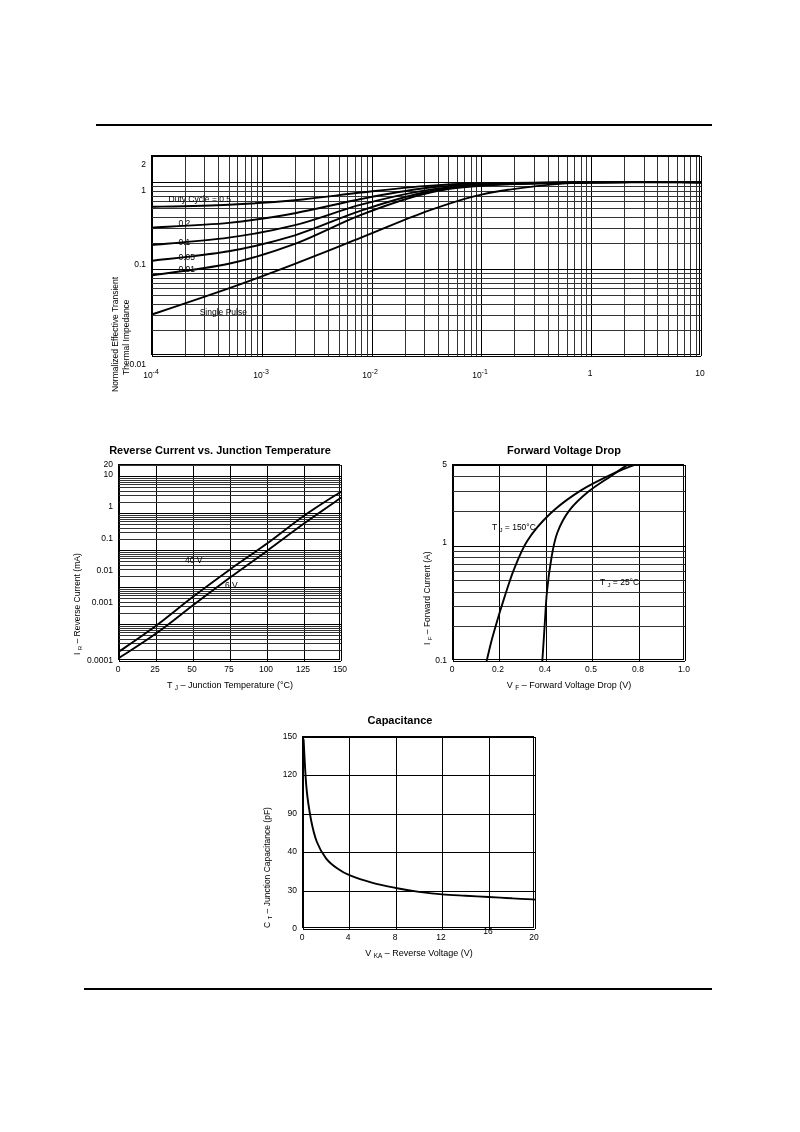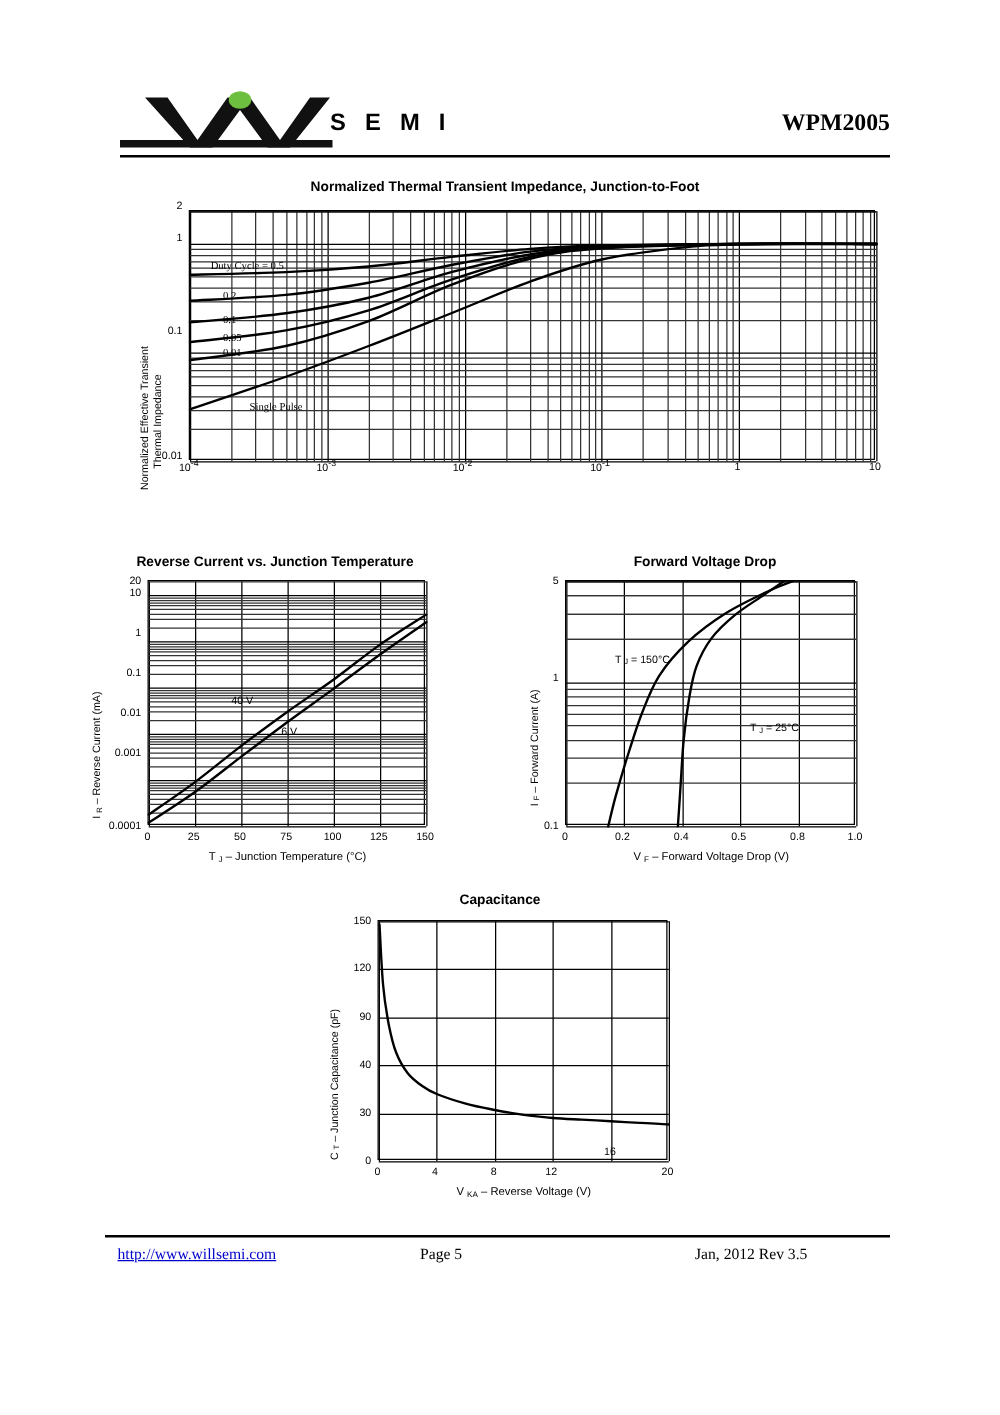--- a/index.html
+++ b/index.html
@@ -41,40 +41,28 @@
   .axis-title-y{position:absolute;font-size:8.5px;white-space:nowrap;transform-origin:0 0;transform:rotate(-90deg);}
   .curve-label{position:absolute;font-size:8.5px;white-space:nowrap;}
   svg.curves{position:absolute;left:0;top:0;overflow:visible;}
   .sub{font-size:0.72em;vertical-align:-0.25em;}
 </style>
 </head>
 <body>
 
 <div class="page">
 
-  <div class="header">
-    <div class="logo-wrap">
-      <svg class="logo-svg" width="290" height="48" viewBox="0 0 290 48">
-        <path d="M2 6 L38 6 L62 40 L86 6 L104 6 L128 40 L152 6 L168 6 L136 46 L118 46 L96 16 L74 46 L56 46 L20 6 Z" fill="#111"></path>
-        <ellipse cx="96" cy="8" rx="9" ry="7" fill="#6cbf3f"></ellipse>
-        <rect x="0" y="40" width="170" height="6" fill="#111"></rect>
-      </svg>
-      <div class="logo-text">S E M I</div>
-    </div>
-    <div class="part-no">WPM2005</div>
-  </div>
   <div class="header-rule"></div>
 
   <div class="chart" style="left:96px;top:140px;width:616px;height:270px;">
-    <div class="chart-title" style="top:4px;left:0;">Normalized Thermal Transient Impedance, Junction-to-Foot</div>
 
     <div class="axis-title-y" style="left:14px;top:252px;">Normalized Effective Transient</div>
     <div class="axis-title-y" style="left:25px;top:235px;">Thermal Impedance</div>
 
-    <div class="plot" id="plot-thermal" style="left:55px;top:28px;width:549px;height:200px;font-family:Liberation Serif, serif;">
+    <div class="plot" id="plot-thermal" style="left:55px;top:15px;width:549px;height:200px;">
         <div class="gl v" style="left: 0px; top: 0px; height: 200px; background: rgb(0, 0, 0);"></div>
         <div class="gl v minor" style="left: 33px; top: 0px; height: 200px; background: rgb(51, 51, 51);"></div>
         <div class="gl v minor" style="left: 52px; top: 0px; height: 200px; background: rgb(51, 51, 51);"></div>
         <div class="gl v minor" style="left: 66px; top: 0px; height: 200px; background: rgb(51, 51, 51);"></div>
         <div class="gl v minor" style="left: 77px; top: 0px; height: 200px; background: rgb(51, 51, 51);"></div>
         <div class="gl v minor" style="left: 85px; top: 0px; height: 200px; background: rgb(51, 51, 51);"></div>
         <div class="gl v minor" style="left: 93px; top: 0px; height: 200px; background: rgb(51, 51, 51);"></div>
         <div class="gl v minor" style="left: 99px; top: 0px; height: 200px; background: rgb(51, 51, 51);"></div>
         <div class="gl v minor" style="left: 105px; top: 0px; height: 200px; background: rgb(51, 51, 51);"></div>
         <div class="gl v" style="left: 110px; top: 0px; height: 200px; background: rgb(0, 0, 0);"></div>
@@ -336,35 +324,30 @@
         <div class="gl h" style="top: 0px; left: 0px; width: 232px; background: rgb(0, 0, 0);"></div>
       <svg class="curves" id="svg-cap" width="232" height="192" viewBox="0 0 232 192">
           <path d="M 0.6 2.6 C 1.1 10.7, 2.2 37.8, 3.5 51.2 C 4.7 64.6, 6.4 74.2, 8.1 83.2 C 9.9 92.2, 11.4 98.6, 13.9 105.0 C 16.4 111.4, 19.7 117.1, 23.2 121.6 C 26.7 126.1, 30.9 129.1, 34.8 131.8 C 38.7 134.6, 40.6 135.9, 46.4 138.2 C 52.2 140.6, 61.9 143.8, 69.6 145.9 C 77.3 148.1, 85.1 149.5, 92.8 151.0 C 100.5 152.5, 108.3 153.8, 116.0 154.9 C 123.7 155.9, 131.5 156.8, 139.2 157.4 C 146.9 158.1, 154.7 158.3, 162.4 158.7 C 170.1 159.1, 177.9 159.6, 185.6 160.0 C 193.3 160.4, 201.1 160.9, 208.8 161.3 C 216.5 161.7, 228.1 162.3, 232.0 162.6" fill="none" stroke="#000" stroke-width="1.9" stroke-linecap="round"></path>
         </svg>
     </div>
 
     <div class="tick-x" style="left:62px;top:222px;">0</div>
     <div class="tick-x" style="left:108px;top:222px;">4</div>
     <div class="tick-x" style="left:155px;top:222px;">8</div>
     <div class="tick-x" style="left:201px;top:222px;">12</div>
-    <div class="tick-x" style="left:248px;top:206px;">16</div>
+    <div class="tick-x" style="left:248px;top:216px;">16</div>
     <div class="tick-x" style="left:294px;top:222px;">20</div>
 
     <div class="tick-y" style="left:28px;top:26px;width:29px;">150</div>
     <div class="tick-y" style="left:28px;top:64px;width:29px;">120</div>
     <div class="tick-y" style="left:28px;top:103px;width:29px;">90</div>
     <div class="tick-y" style="left:28px;top:141px;width:29px;">40</div>
     <div class="tick-y" style="left:28px;top:180px;width:29px;">30</div>
     <div class="tick-y" style="left:28px;top:218px;width:29px;">0</div>
 
     <div class="axis-title" style="left:64px;top:238px;width:230px;">
       V <span class="sub">KA</span>  –  Reverse Voltage (V)
     </div>
   </div>
 
   <div class="footer-rule"></div>
-  <div class="footer">
-    <span class="url">http://www.willsemi.com</span>
-    <span class="pg">Page  5</span>
-    <span class="rev">Jan,  2012 Rev 3.5</span>
-  </div>
 
 </div>
 
 </body></html>

